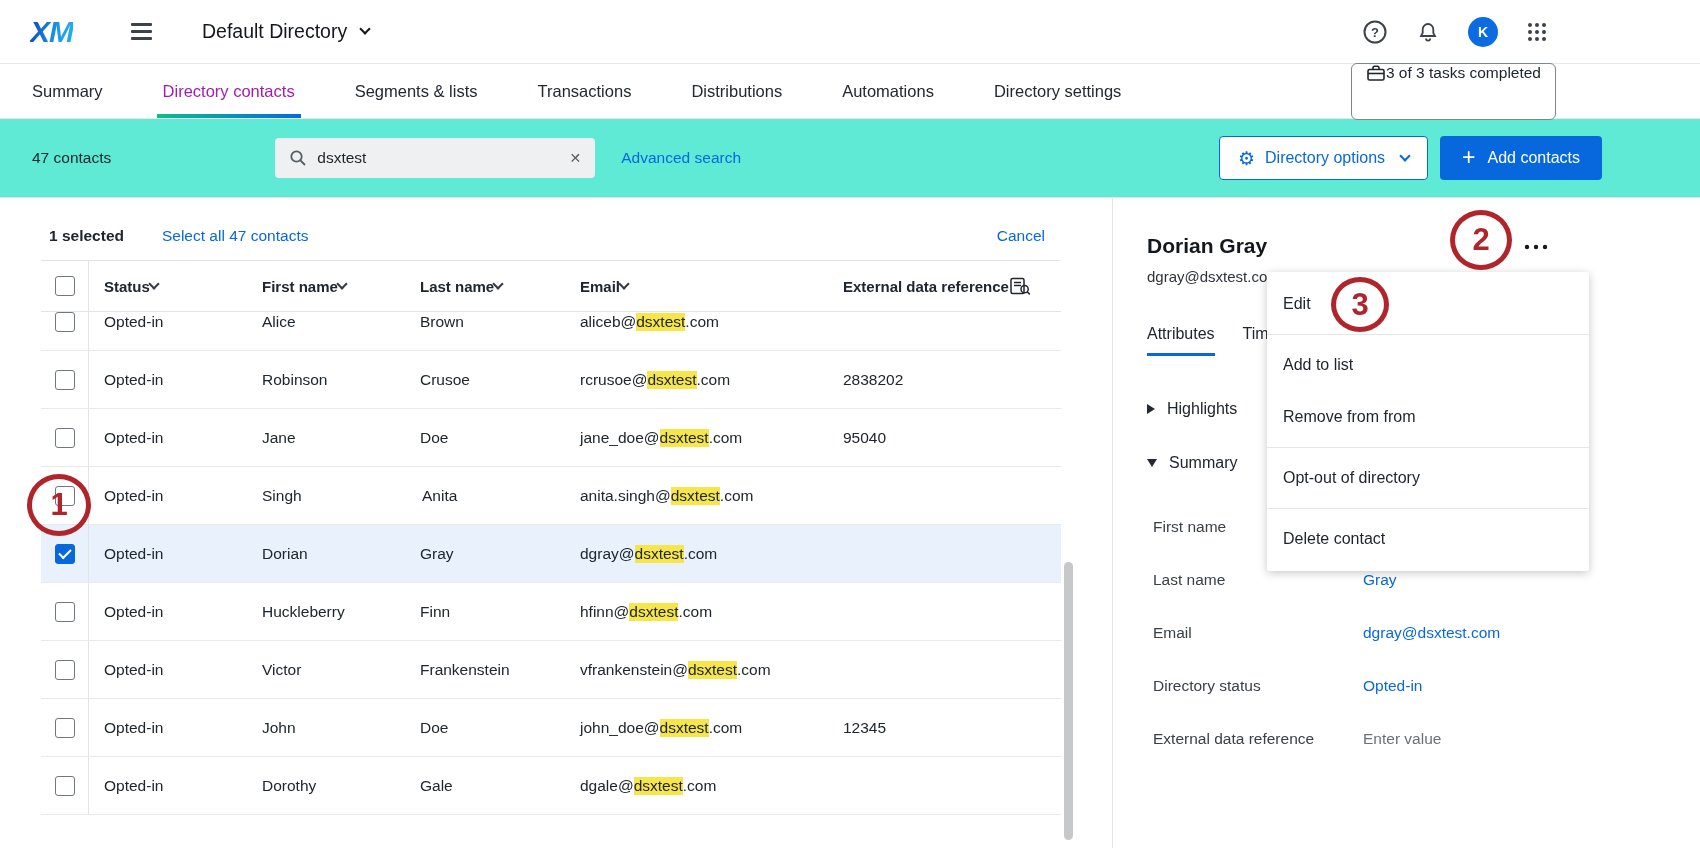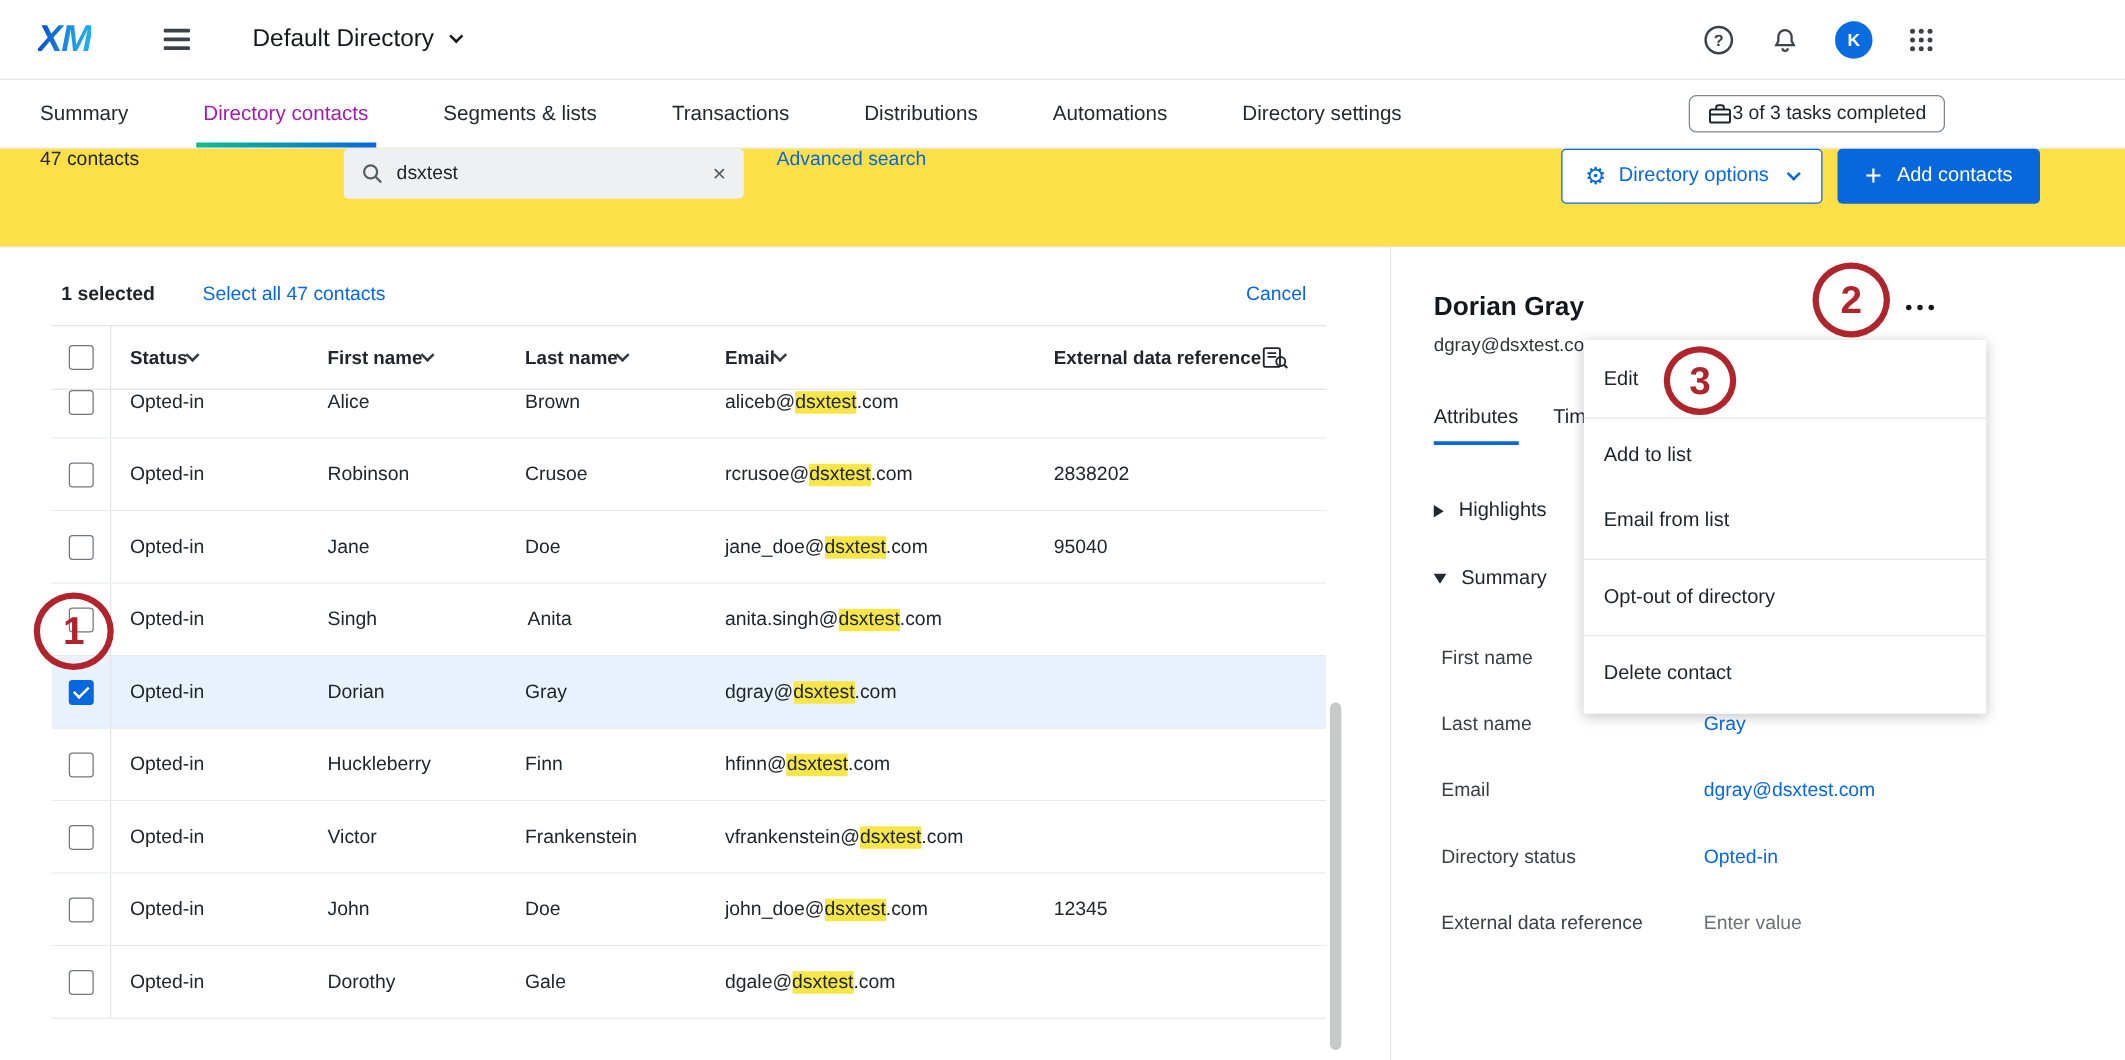--- a/index.html
+++ b/index.html
@@ -16,24 +16,24 @@
 .topbar-right{margin-left:auto;display:flex;align-items:center;gap:28px}
 .icon-btn{display:flex;align-items:center;justify-content:center;cursor:pointer}
 .avatar{width:30px;height:30px;border-radius:50%;background:#0b6be0;color:#fff;font-size:14px;font-weight:700;display:flex;align-items:center;justify-content:center;cursor:pointer}
 
 
 .tabbar{height:55px;display:flex;align-items:center;padding-left:32px;border-bottom:1px solid #e6e8ea;background:#fff}
 .tabs{display:flex;gap:60px;height:100%}
 .tab{display:flex;align-items:center;height:100%;font-size:16.5px;color:#23292f;position:relative;cursor:pointer;white-space:nowrap}
 .tab.active{color:#a21caf;font-weight:500}
 .tab.active::after{content:"";position:absolute;left:-6px;right:-6px;bottom:0;height:4px;background:linear-gradient(90deg,#10bd8d,#0768dd)}
-.tasks-btn{margin-left:auto;margin-right:144px;display:flex;align-items:center;gap:0;height:30px;padding:0 14px;border:1px solid #7d858d;border-radius:6px;background:#fff;font-size:15.5px;color:#20262e;cursor:pointer;white-space:nowrap}
-
-
-.toolbar{height:79px;display:flex;align-items:flex-start;padding:0 68px 0 32px;background:#fde047;border-bottom:1px solid #e2e4e6}
+.tasks-btn{margin-left:auto;margin-right:144px;display:flex;gap:0;height:57px;padding:0 14px;border:1px solid #7d858d;border-radius:6px;background:#fff;font-size:15.5px;color:#20262e;cursor:pointer;white-space:nowrap}
+
+
+.toolbar{height:79px;display:flex;align-items:center;padding:0 98px 0 32px;background:#5eead4;border-bottom:1px solid #e2e4e6}
 .searchbox{margin-left:164px;width:320px;height:40px;background:#eff0f1;border-radius:4px;display:flex;align-items:center;gap:10px;padding:0 14px;cursor:text}
 .searchbox .query{font-size:15.5px;color:#1d2329}
 .searchbox .clear{margin-left:auto;color:#555d64;font-size:14px;cursor:pointer}
 .adv-link{margin-left:26px;color:#0768dd;cursor:pointer;text-decoration:none}
 .toolbar-right{margin-left:auto;display:flex;gap:12px}
 .btn-outline{display:flex;align-items:center;gap:10px;height:44px;padding:0 18px;border:1px solid #0768dd;border-radius:4px;background:#fff;color:#0768dd;font-size:16px;cursor:pointer}
 .btn-outline .chev{margin-left:6px}
 .btn-primary{display:flex;align-items:center;gap:12px;height:44px;padding:0 22px;background:#0768dd;border:none;border-radius:4px;color:#fff;font-size:16px;cursor:pointer}
 .btn-primary .plus{font-size:23px;font-weight:400;line-height:1;margin-top:-2px}
 .gear-glyph{font-size:19px;line-height:1}
@@ -382,21 +382,21 @@
           <div class="field-value ph">Enter value</div>
         </div>
       </div>
   </aside>
 </div>
 
 <div class="menu">
     <div class="menu-item">Edit</div>
     <div class="menu-divider"></div>
     <div class="menu-item">Add to list</div>
-    <div class="menu-item">Email from list</div>
+    <div class="menu-item">Remove from from</div>
     <div class="menu-divider"></div>
     <div class="menu-item">Opt-out of directory</div>
     <div class="menu-divider"></div>
     <div class="menu-item">Delete contact</div>
   </div>
 
 <div class="ann ann-1">
     <span>1</span>
   </div>
 <div class="ann ann-2">

